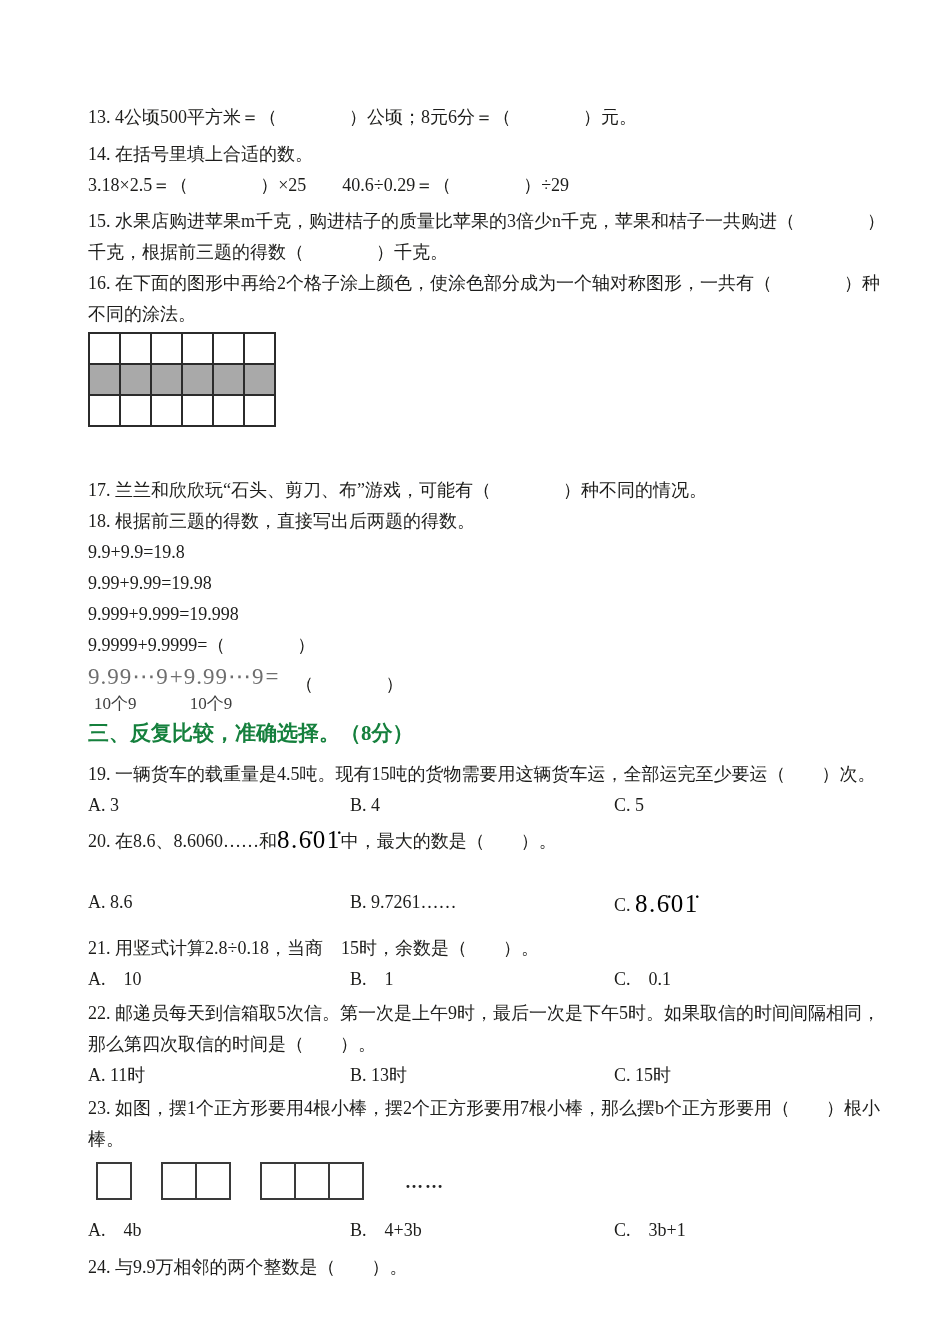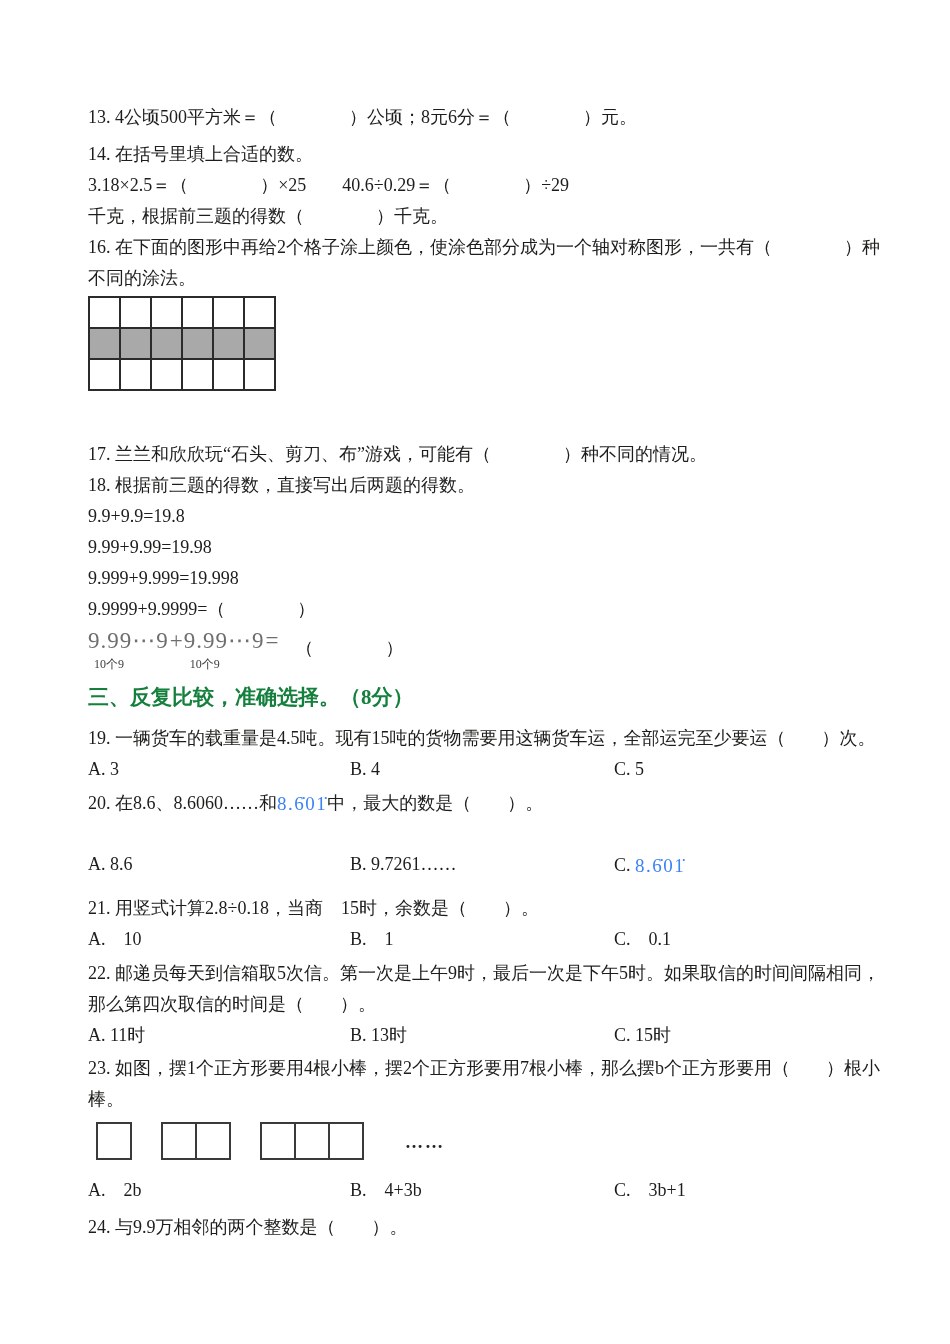--- a/index.html
+++ b/index.html
@@ -17,57 +17,58 @@
   .q17{margin-top:44px;}
   
   .grid-figure{display:inline-block;border-left:2px solid #2b2b2b;border-top:2px solid #2b2b2b;margin-top:2px;}
   .grid-row{display:flex;}
   .grid-cell{width:29px;height:29px;border-right:2px solid #2b2b2b;border-bottom:2px solid #2b2b2b;background:#ffffff;}
   
   .formula-line{position:relative;height:52px;margin-top:2px;font-size:23px;color:#6e6e6e;}
   .ub-wrap{display:inline-block;position:relative;}
   .ub-term{letter-spacing:1px;}
   .ub-op{margin:0 1px;}
-  .ub-label{position:absolute;left:6px;top:29px;font-size:12px;color:#3d3d3d;white-space:nowrap;letter-spacing:0;}
+  .ub-label{position:absolute;left:6px;top:29px;font-size:17px;color:#3d3d3d;white-space:nowrap;letter-spacing:0;}
   .ub-answer{font-size:18px;color:#1d1d1b;position:relative;top:6px;margin-left:16px;}
   
   .section-title{margin:2px 0 0 0;font-size:21px;line-height:32px;font-weight:bold;color:#15803d;}
   
   .options-row{display:flex;font-size:18px;line-height:31px;}
   .opt{display:inline-block;white-space:nowrap;}
   .opt-a{width:262px;}
   .opt-b{width:264px;}
   .opt-c{flex:1;}
   .q19{margin-top:10px;}
   .q20{margin-top:2px;}
   .opts20{margin-top:30px;}
   .q21{margin-top:12px;}
   .q22{margin-top:3px;}
   .q23{margin-top:2px;}
   .q24{margin-top:6px;}
   .opts23{margin-top:13px;}
   
-  .rep-dec{color:#3b82f6;font-size:19px;letter-spacing:1.5px;position:relative;top:1px;font-family:"Liberation Serif","DejaVu Serif",serif;}
+  .rep-dec{color:#000000;font-size:25px;letter-spacing:1.5px;position:relative;top:1px;font-family:"Liberation Serif","DejaVu Serif",serif;}
   
   .squares-figure{display:flex;align-items:flex-start;margin-top:7px;margin-left:8px;height:40px;}
   .sq-group{display:flex;margin-right:29px;}
   .sq-cell{width:32px;height:34px;border:2px solid #3a3a3a;background:#ffffff;}
   .sq-cell + .sq-cell{margin-left:-2px;}
   .sq-ellipsis{align-self:center;font-weight:bold;font-size:18px;letter-spacing:2px;color:#222;margin-left:12px;}
 </style>
 </head>
 <body>
 
 <div class="page">
 
   <p class="line">13. 4公顷500平方米＝（　　　　）公顷；8元6分＝（　　　　）元。</p>
 
   <p class="line q-gap">14. 在括号里填上合适的数。</p>
   <p class="line">3.18×2.5＝（　　　　）×25　　40.6÷0.29＝（　　　　）÷29</p>
 
+  <p class="line q-gap-sm">15. 水果店购进苹果m千克，购进桔子的质量比苹果的3倍少n千克，苹果和桔子一共购进（　　　　）</p>
   <p class="line">千克，根据前三题的得数（　　　　）千克。</p>
 
   <p class="line">16. 在下面的图形中再给2个格子涂上颜色，使涂色部分成为一个轴对称图形，一共有（　　　　）种</p>
   <p class="line">不同的涂法。</p>
 
   <div class="grid-figure"><div class="grid-row">
         <div class="grid-cell"></div>
         <div class="grid-cell"></div>
         <div class="grid-cell"></div>
         <div class="grid-cell"></div>
@@ -151,20 +152,20 @@
       </div>
       <div class="sq-group">
         <div class="sq-cell"></div>
         <div class="sq-cell"></div>
         <div class="sq-cell"></div>
       </div>
       <span class="sq-ellipsis">……</span>
     </div>
 
   <div class="options-row opts23">
-    <span class="opt opt-a">A.　2b</span>
+    <span class="opt opt-a">A.　4b</span>
     <span class="opt opt-b">B.　4+3b</span>
     <span class="opt opt-c">C.　3b+1</span>
   </div>
 
   <p class="line q24">24. 与9.9万相邻的两个整数是（　　）。</p>
 
 </div>
 
 </body></html>

